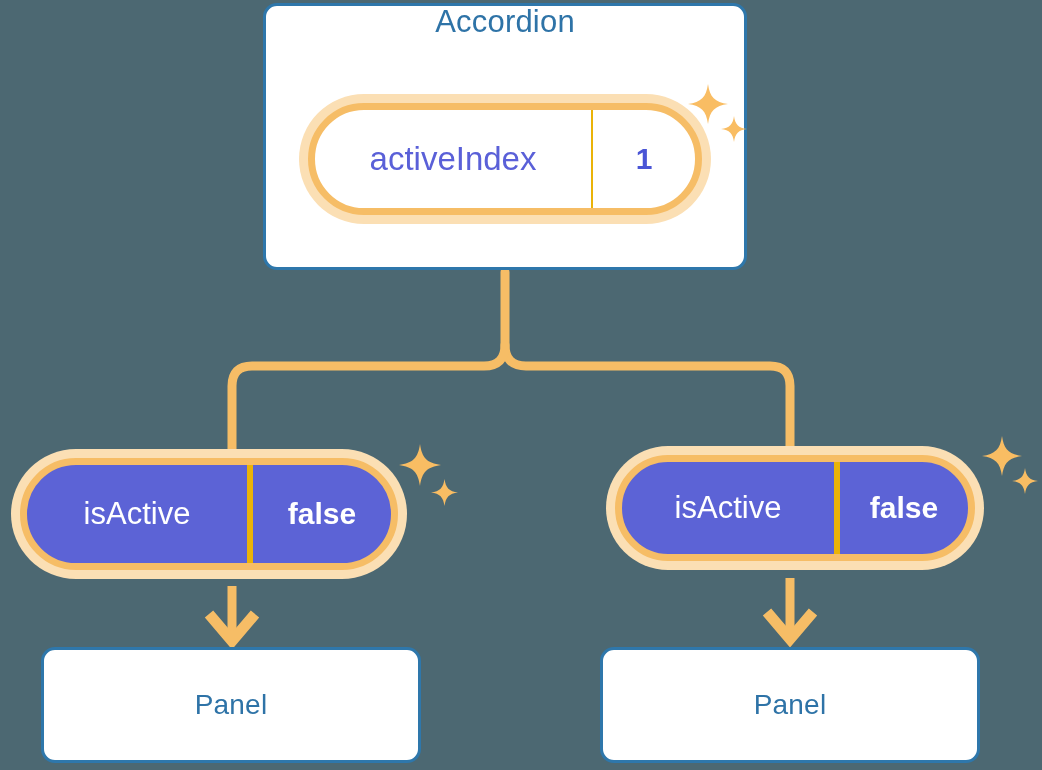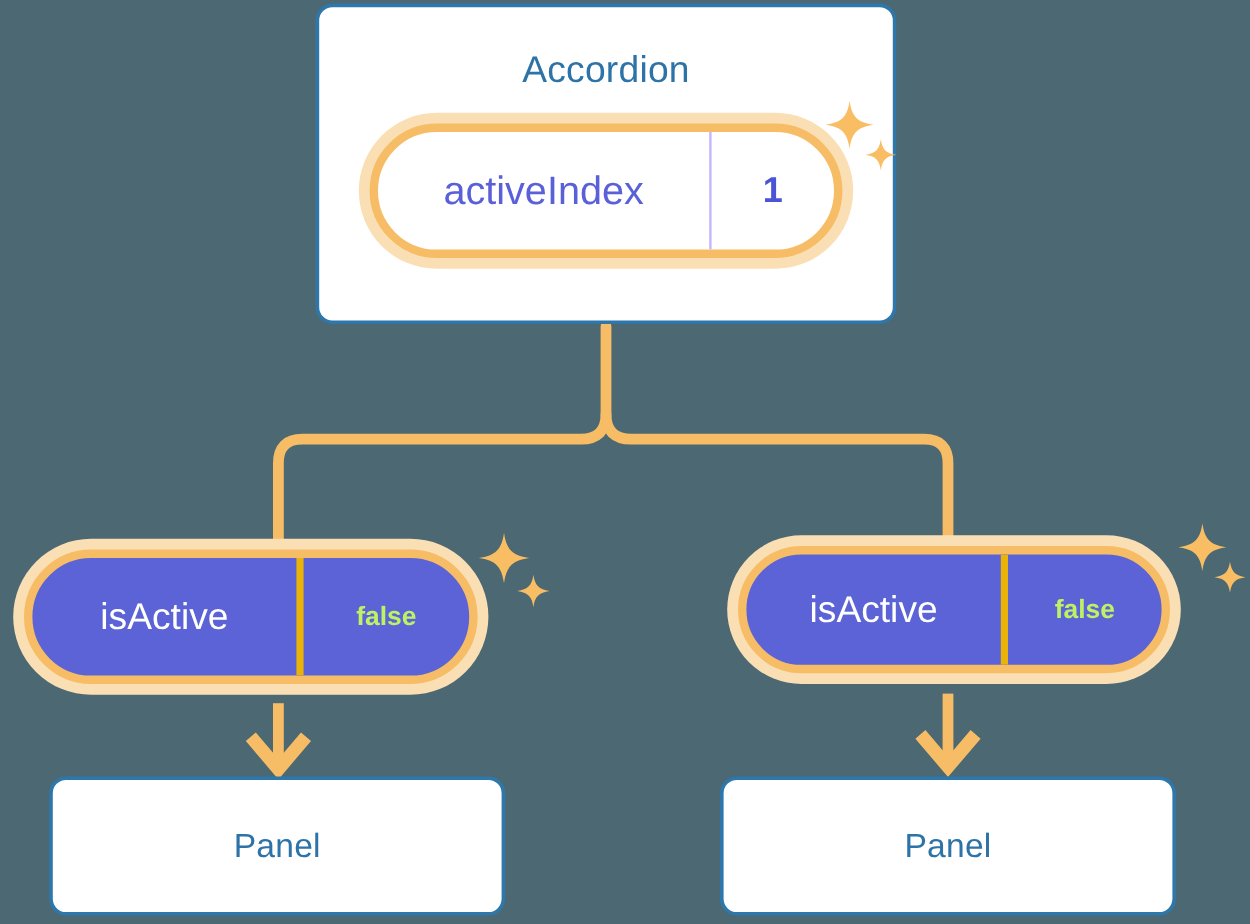--- a/index.html
+++ b/index.html
@@ -47,21 +47,20 @@
     letter-spacing: .2px;
     line-height: 1;
   }
   #accordion-card {
     left: 263px;
     top: 3px;
     width: 484px;
     height: 267px;
   }
   #accordion-card .card-title {
-    margin-top: 36px;
   }
   .panel-card {
     width: 380px;
     height: 116px;
     align-items: center;
   }
   .panel-card .card-title {
     font-size: 28px;
   }
   #panel-left  { left: 41px;  top: 647px; }
@@ -97,40 +96,40 @@
     left: 308px;
     top: 103px;
     width: 394px;
     height: 112px;
     background: #ffffff;
   }
   #pill-active-index .seg-key {
     width: 278px;
     color: #5a60d8;
     font-size: 33px;
-    border-right: 2px solid #c4b5fd;
+    border-right: 2px solid #eab308;
   }
   #pill-active-index .seg-val {
     flex: 1;
     color: #4a55d6;
     font-size: 30px;
   }
 
   
   .pill-purple {
     background: #5c63d6;
   }
   .pill-purple .seg-key {
     color: #ffffff;
     font-size: 31px;
     border-right: 6px solid #eab308;
   }
   .pill-purple .seg-val {
-    color: #bef264;
-    font-size: 22px;
+    color: #ffffff;
+    font-size: 30px;
   }
   #pill-is-active-false {
     left: 20px;
     top: 458px;
     width: 378px;
     height: 112px;
   }
   #pill-is-active-false .seg-key { width: 226px; }
   #pill-is-active-false .seg-val { flex: 1; }
 

